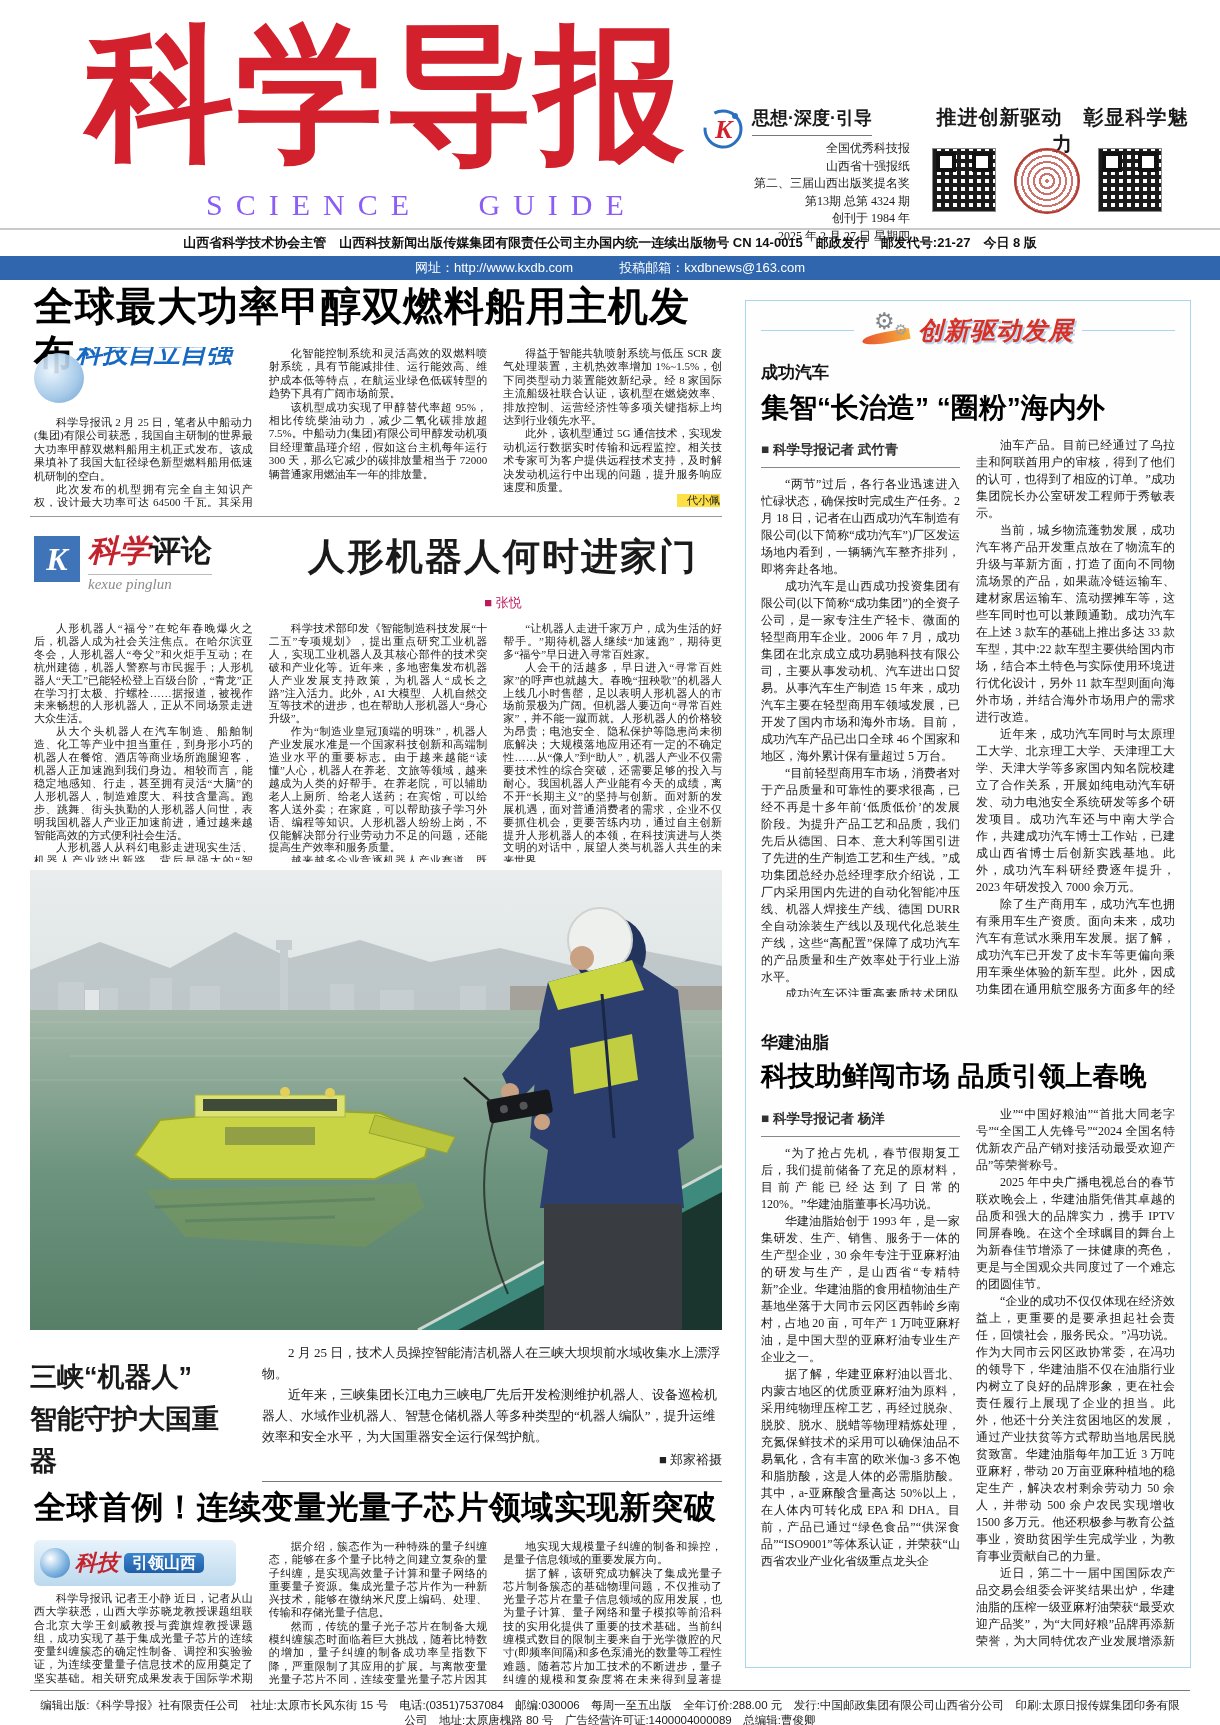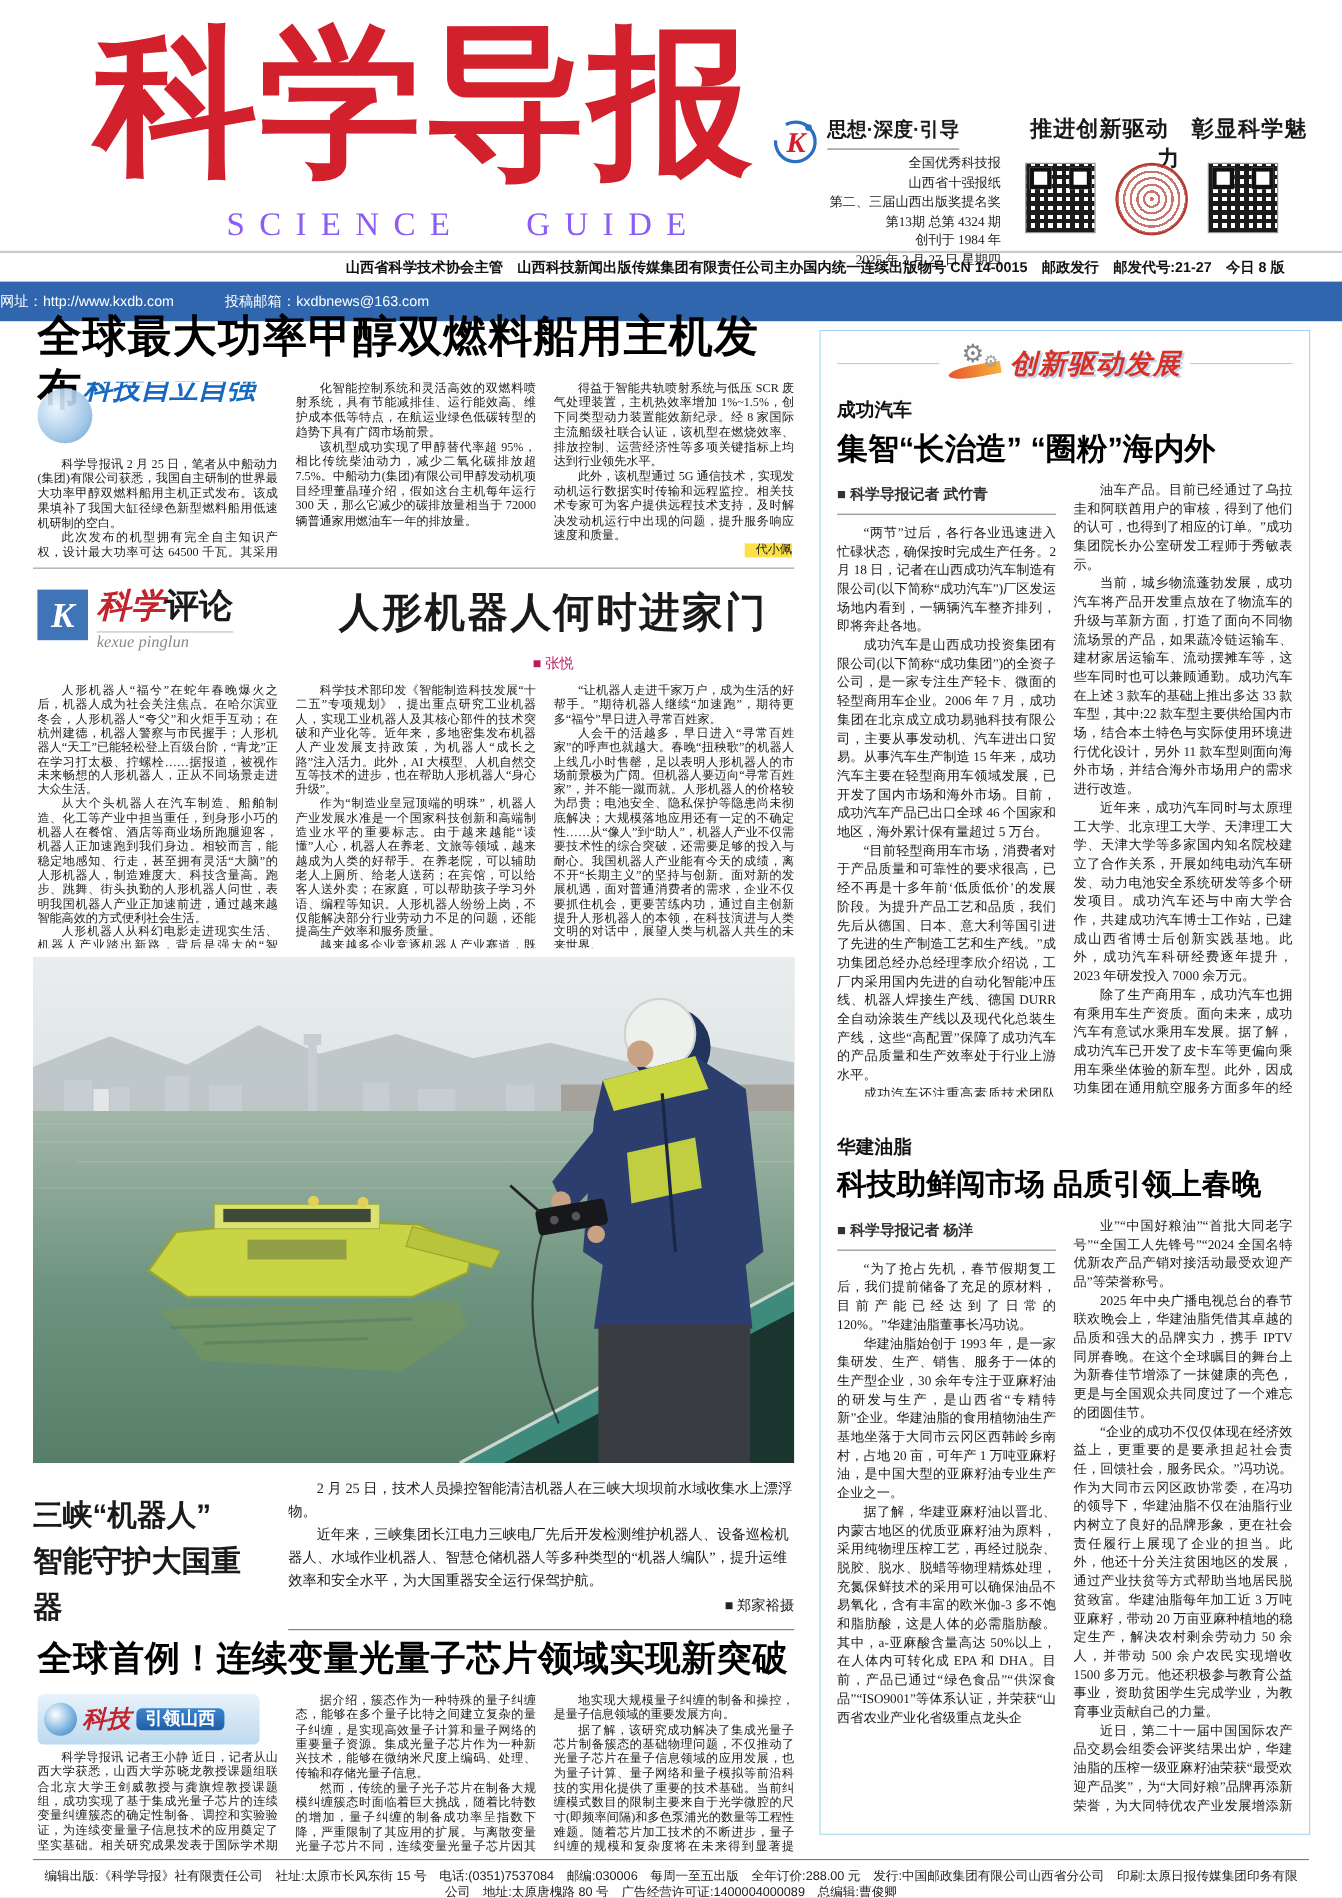--- a/index.html
+++ b/index.html
@@ -24,25 +24,25 @@
   .qr-bw{border:1px solid #888;background-image:
       repeating-linear-gradient(0deg,#1b1b1b 0 4px,transparent 4px 8px),
       repeating-linear-gradient(90deg,#1b1b1b 0 4px,#fff 4px 8px);}
   .qr-bw::before{content:"";position:absolute;left:3px;top:3px;width:12px;height:12px;
       border:4px solid #111;background:#fff;}
   .qr-bw::after{content:"";position:absolute;right:3px;top:3px;width:12px;height:12px;
       border:4px solid #111;background:#fff;}
   .qr-stamp{border:2px solid #b23a30;border-radius:50%;
       background:repeating-radial-gradient(circle at 50% 50%,rgba(178,58,48,.7) 0 2px,rgba(255,255,255,.92) 2px 6px);}
   .head-rule{position:absolute;left:0;top:228px;width:1220px;border-top:2px solid #c9c9c9;}
-  .org-row{position:absolute;left:52px;top:234px;width:1116px;display:flex;justify-content:flex-end;
+  .org-row{position:absolute;left:52px;top:234px;width:1116px;display:flex;justify-content:center;
       font-family:"Liberation Sans",sans-serif;font-size:13px;font-weight:600;color:#111;}
-  .web-bar{position:absolute;left:0;top:256px;width:1220px;height:36px;background:#2f66ad;
+  .web-bar{position:absolute;left:0;top:256px;width:1220px;height:24px;background:#2f66ad;
       color:#fff;font-size:13px;font-family:"Liberation Sans",sans-serif;
-      display:flex;gap:46px;align-items:center;}
+      display:flex;justify-content:center;gap:46px;align-items:center;}
   
   .cols{display:flex;gap:16px;overflow:hidden;}
   .col{flex:1;text-align:justify;overflow:hidden;position:relative;}
   .col p{margin:0;text-indent:2em;}
   
   .headline-main{position:absolute;left:34px;top:282px;width:688px;font-size:40px;line-height:1.2;
       font-weight:900;font-family:"Liberation Sans",sans-serif;letter-spacing:1px;color:#000;}
   .lead-article{position:absolute;left:34px;top:347px;width:688px;height:160px;font-size:11px;line-height:13.4px;}
   .badge-self{height:62px;display:flex;align-items:flex-start;margin-bottom:7px;padding-left:42px;position:relative;
       font-family:"Liberation Sans",sans-serif;font-size:26px;font-weight:900;font-style:italic;color:#1668c0;}

